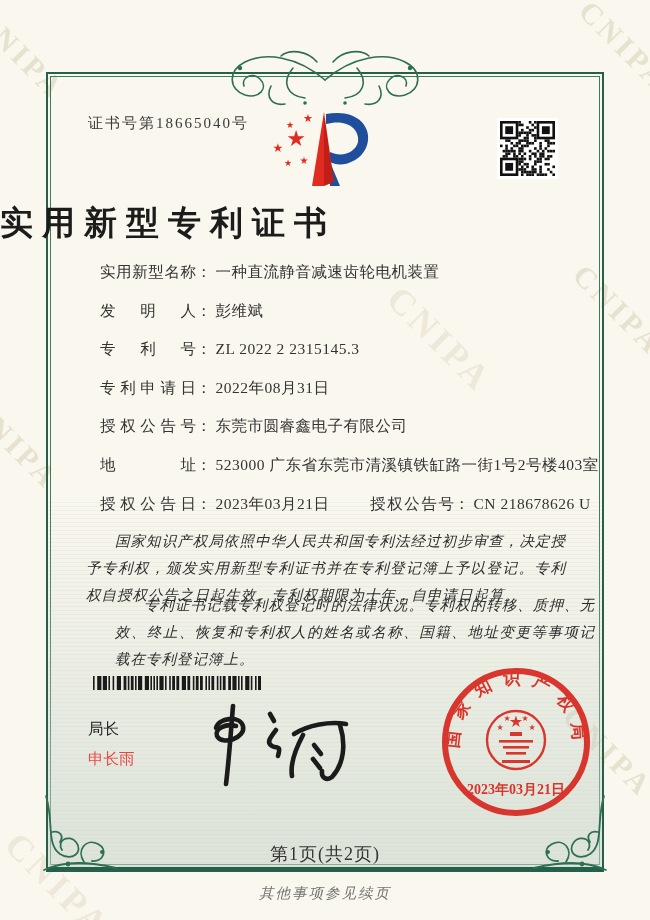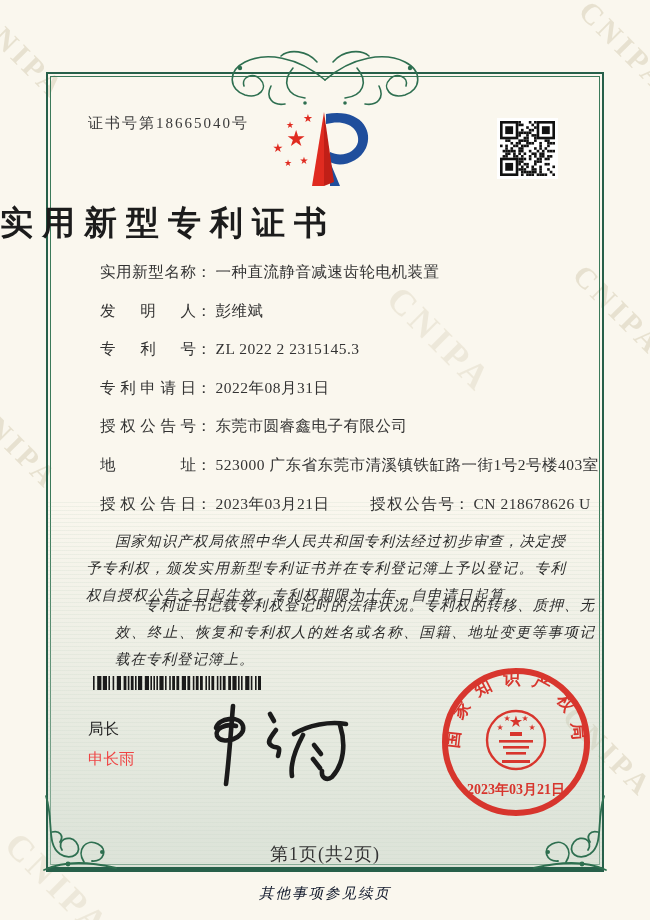--- a/index.html
+++ b/index.html
@@ -62,21 +62,21 @@
   .barcode{position:absolute;left:93px;top:676px;width:168px;height:14px;}
   .signer-title{position:absolute;left:88px;top:719px;font-size:15.5px;color:#222;}
   .signer-name{position:absolute;left:88px;top:749px;font-size:15.5px;color:#ef4444;}
   .signature{position:absolute;left:182px;top:688px;width:175px;height:102px;}
   .seal{position:absolute;left:438px;top:664px;width:156px;height:156px;opacity:.92;}
   .seal-date{
     position:absolute;left:0;top:117px;width:156px;text-align:center;
     font-size:14px;font-weight:bold;color:#d7271f;letter-spacing:0;
   }
   .page-num{position:absolute;left:0;top:842px;width:650px;text-align:center;font-size:18px;color:#333;letter-spacing:1px;}
-  .footer-note{position:absolute;left:0;top:884px;width:650px;text-align:center;font-size:14.5px;font-style:italic;color:#0f172a;letter-spacing:2px;}
+  .footer-note{position:absolute;left:0;top:884px;width:650px;text-align:center;font-size:14.5px;font-style:italic;color:#737373;letter-spacing:2px;}
   svg{display:block;}
 </style>
 </head>
 <body>
 
 <span class="wm" style="left:-8px;top:2px">CNIPA</span>
 <span class="wm" style="left:596px;top:-6px">CNIPA</span>
 <span class="wm" style="left:590px;top:258px">CNIPA</span>
 <span class="wm" style="left:-14px;top:392px">CNIPA</span>
 <span class="wm big" style="left:408px;top:278px">CNIPA</span>

